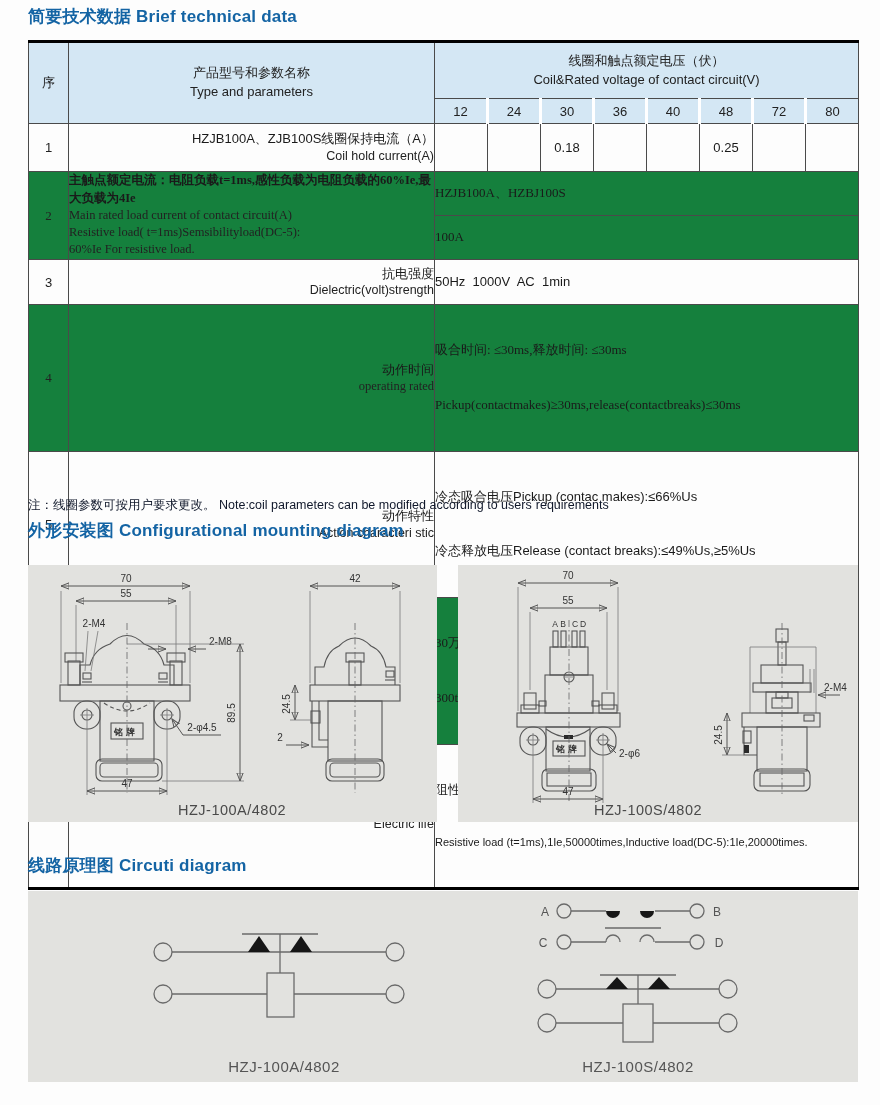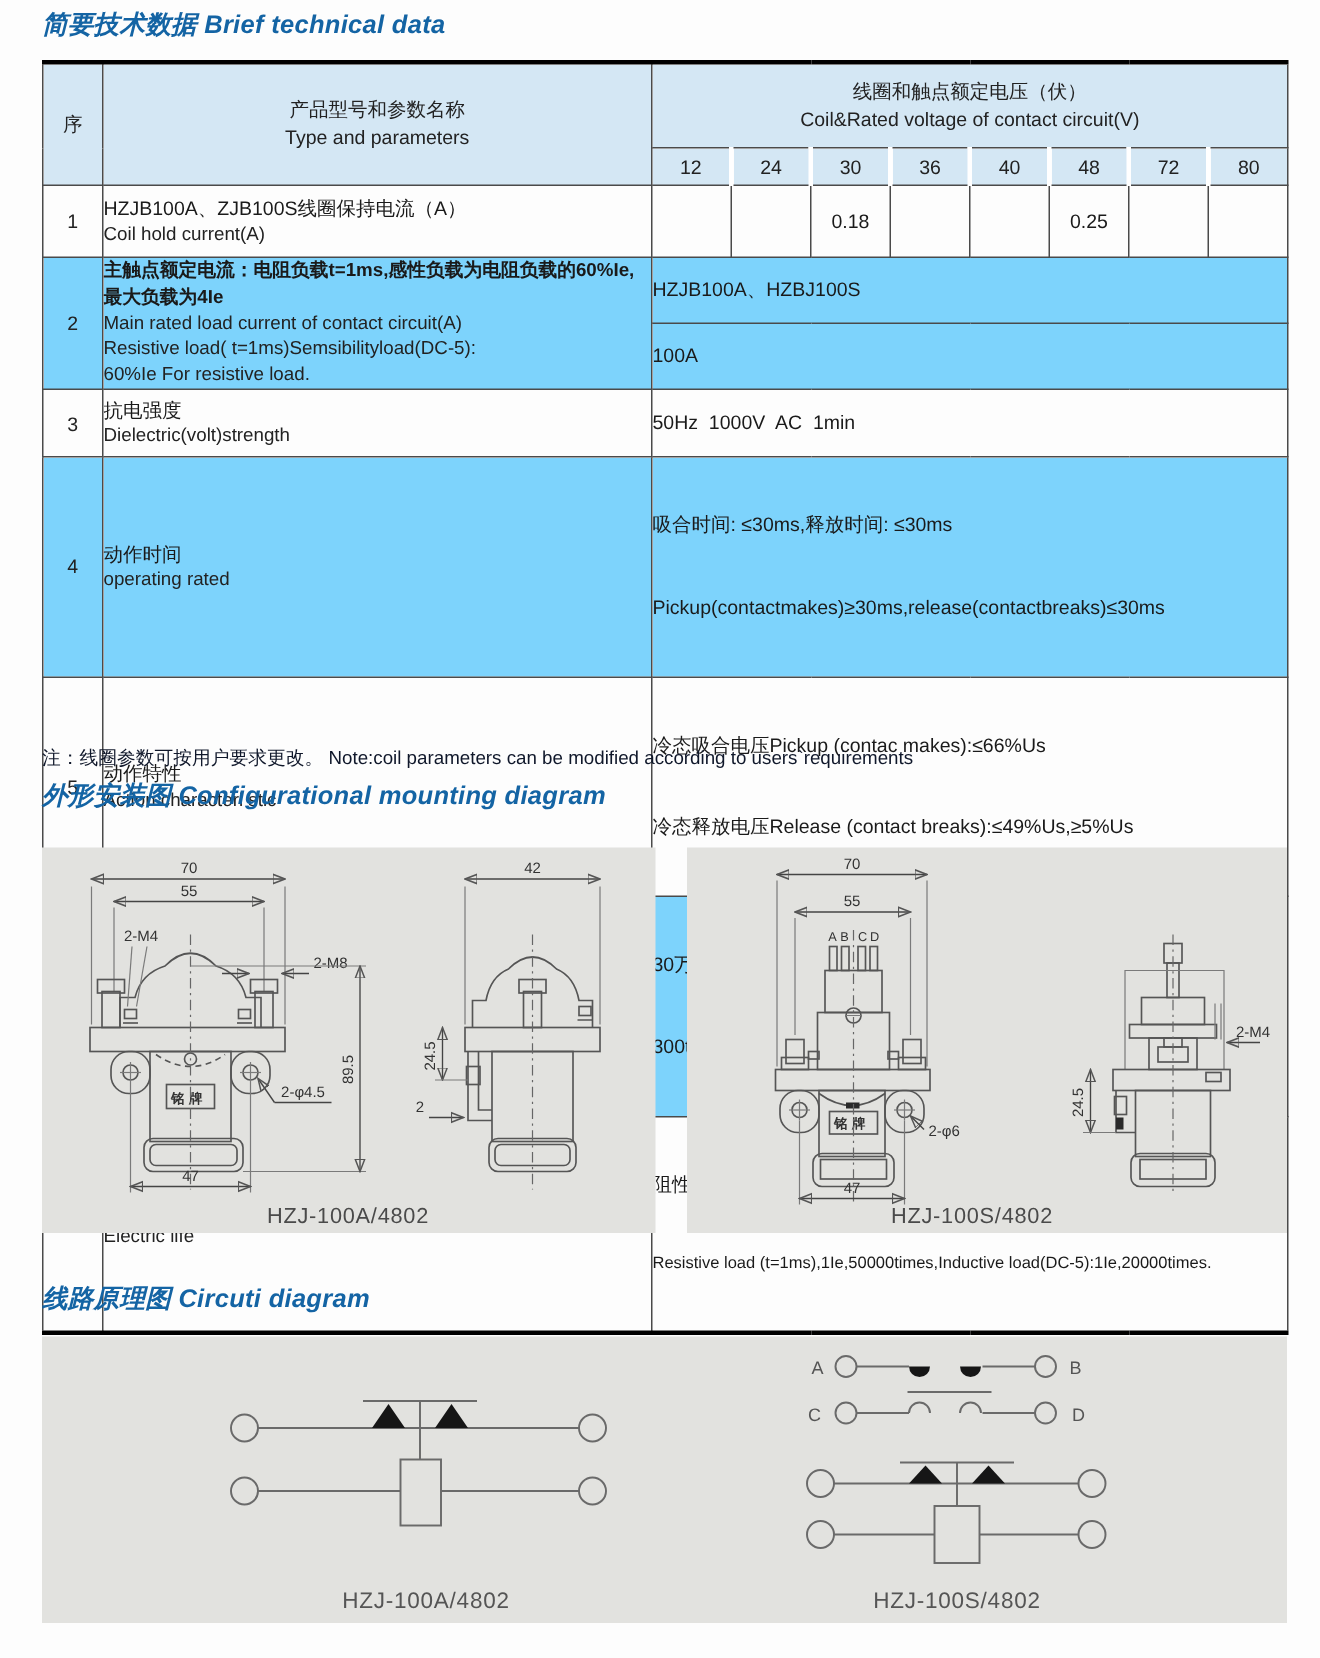--- a/index.html
+++ b/index.html
@@ -1,42 +1,42 @@
 <!DOCTYPE html>
 <html><head>
 <meta charset="utf-8">
 <style>
   html,body{margin:0;padding:0;background:#fdfdfd;}
   body{width:880px;height:1105px;position:relative;overflow:hidden;
        font-family:"Liberation Sans","DejaVu Sans",sans-serif;color:#1a1a1a;}
   .abs{position:absolute;}
   .sect{position:absolute;left:28px;font-weight:bold;font-size:17px;line-height:1.2;
-        color:#1464a4;letter-spacing:.2px;font-style:italic;}
+        color:#1464a4;letter-spacing:.2px;}
   
   .spec{border-collapse:collapse;table-layout:fixed;width:830px;
         border:1px solid #333;border-top:3px solid #000;border-bottom:3px solid #000;}
   .spec th,.spec td{border:1px solid #4a4a4a;padding:0;font-weight:normal;
         box-sizing:border-box;overflow:hidden;}
   .spec thead th{background:#d4e7f4;color:#222;}
   .hseq{font-size:13px;}
   .htype div,.hvolt div{text-align:center;font-size:13px;line-height:1.45;}
   .en{font-size:12.5px;color:#222;}
   .vh{border-left:3px solid #fff !important;border-right:3px solid #fff !important;
       font-size:13px;text-align:center;height:25px;color:#333;}
   .vh.first{border-left:1px solid #4a4a4a !important;}
   .vh.last{border-right:1px solid #4a4a4a !important;}
   .seq{text-align:center;font-size:13px;color:#222;}
-  .desc{text-align:left;font-size:13px;line-height:1.35;}
+  .desc{text-align:right;font-size:13px;line-height:1.35;}
   .desc2{text-align:left;padding:3px 6px 3px 9px;font-size:12px;line-height:1.38;}
   .desc2 .zh2{font-weight:bold;font-size:12.5px;}
   .val{text-align:left;padding:2px 8px 2px 11px;font-size:13px;line-height:1.4;
        white-space:pre-wrap;}
   .val .sm{font-size:11px;}
   .vv{text-align:center;font-size:13px;}
-  tr.g td{background:#7dd3fc;}
+  tr.g td{background:#15803d;font-family:Liberation Serif, serif;}
   .b{font-weight:bold;}
   #note{position:absolute;left:28px;top:497px;width:820px;font-size:12.5px;color:#0f172a;}
   
   .panel{position:absolute;background:#e2e2df;}
   .dwg line,.dwg path,.dwg rect,.dwg circle,.dwg ellipse{stroke:#555;fill:none;stroke-width:1.1;}
   .dwg .x{stroke:#7a7a7a;stroke-width:.8;}
   .dwg .d{stroke:#444;stroke-width:.9;}
   .dwg .cl{stroke:#666;stroke-width:.8;stroke-dasharray:7 3 1.5 3;}
   .dwg .dash{stroke-dasharray:4 3;}
   .dwg text{fill:#333;font-size:10px;stroke:none;font-family:"Liberation Sans",sans-serif;}

